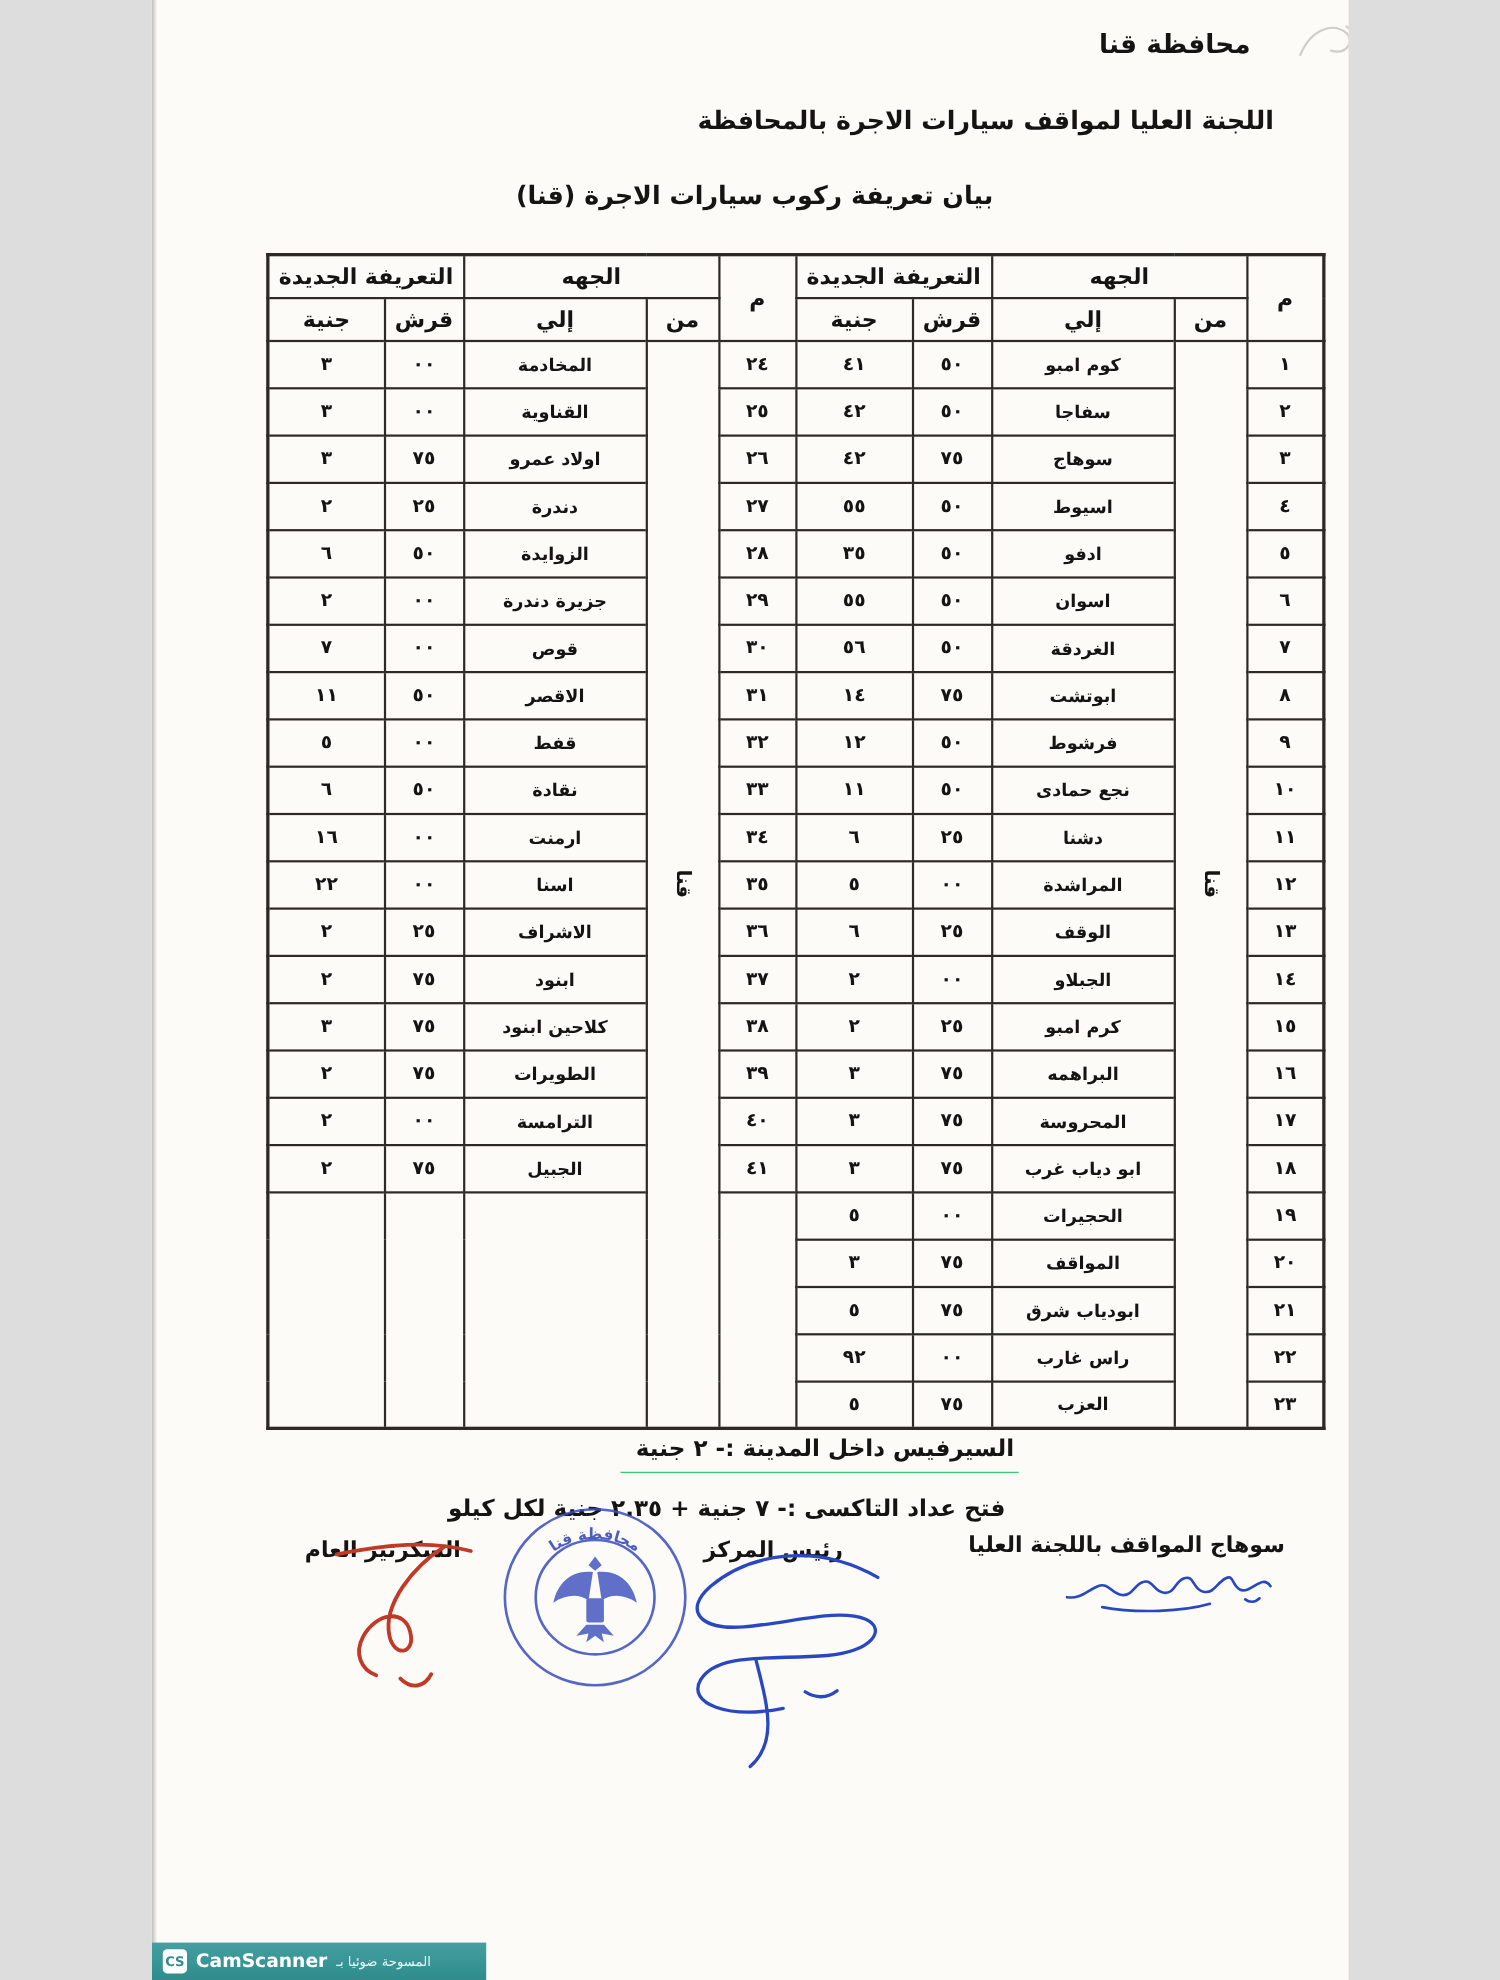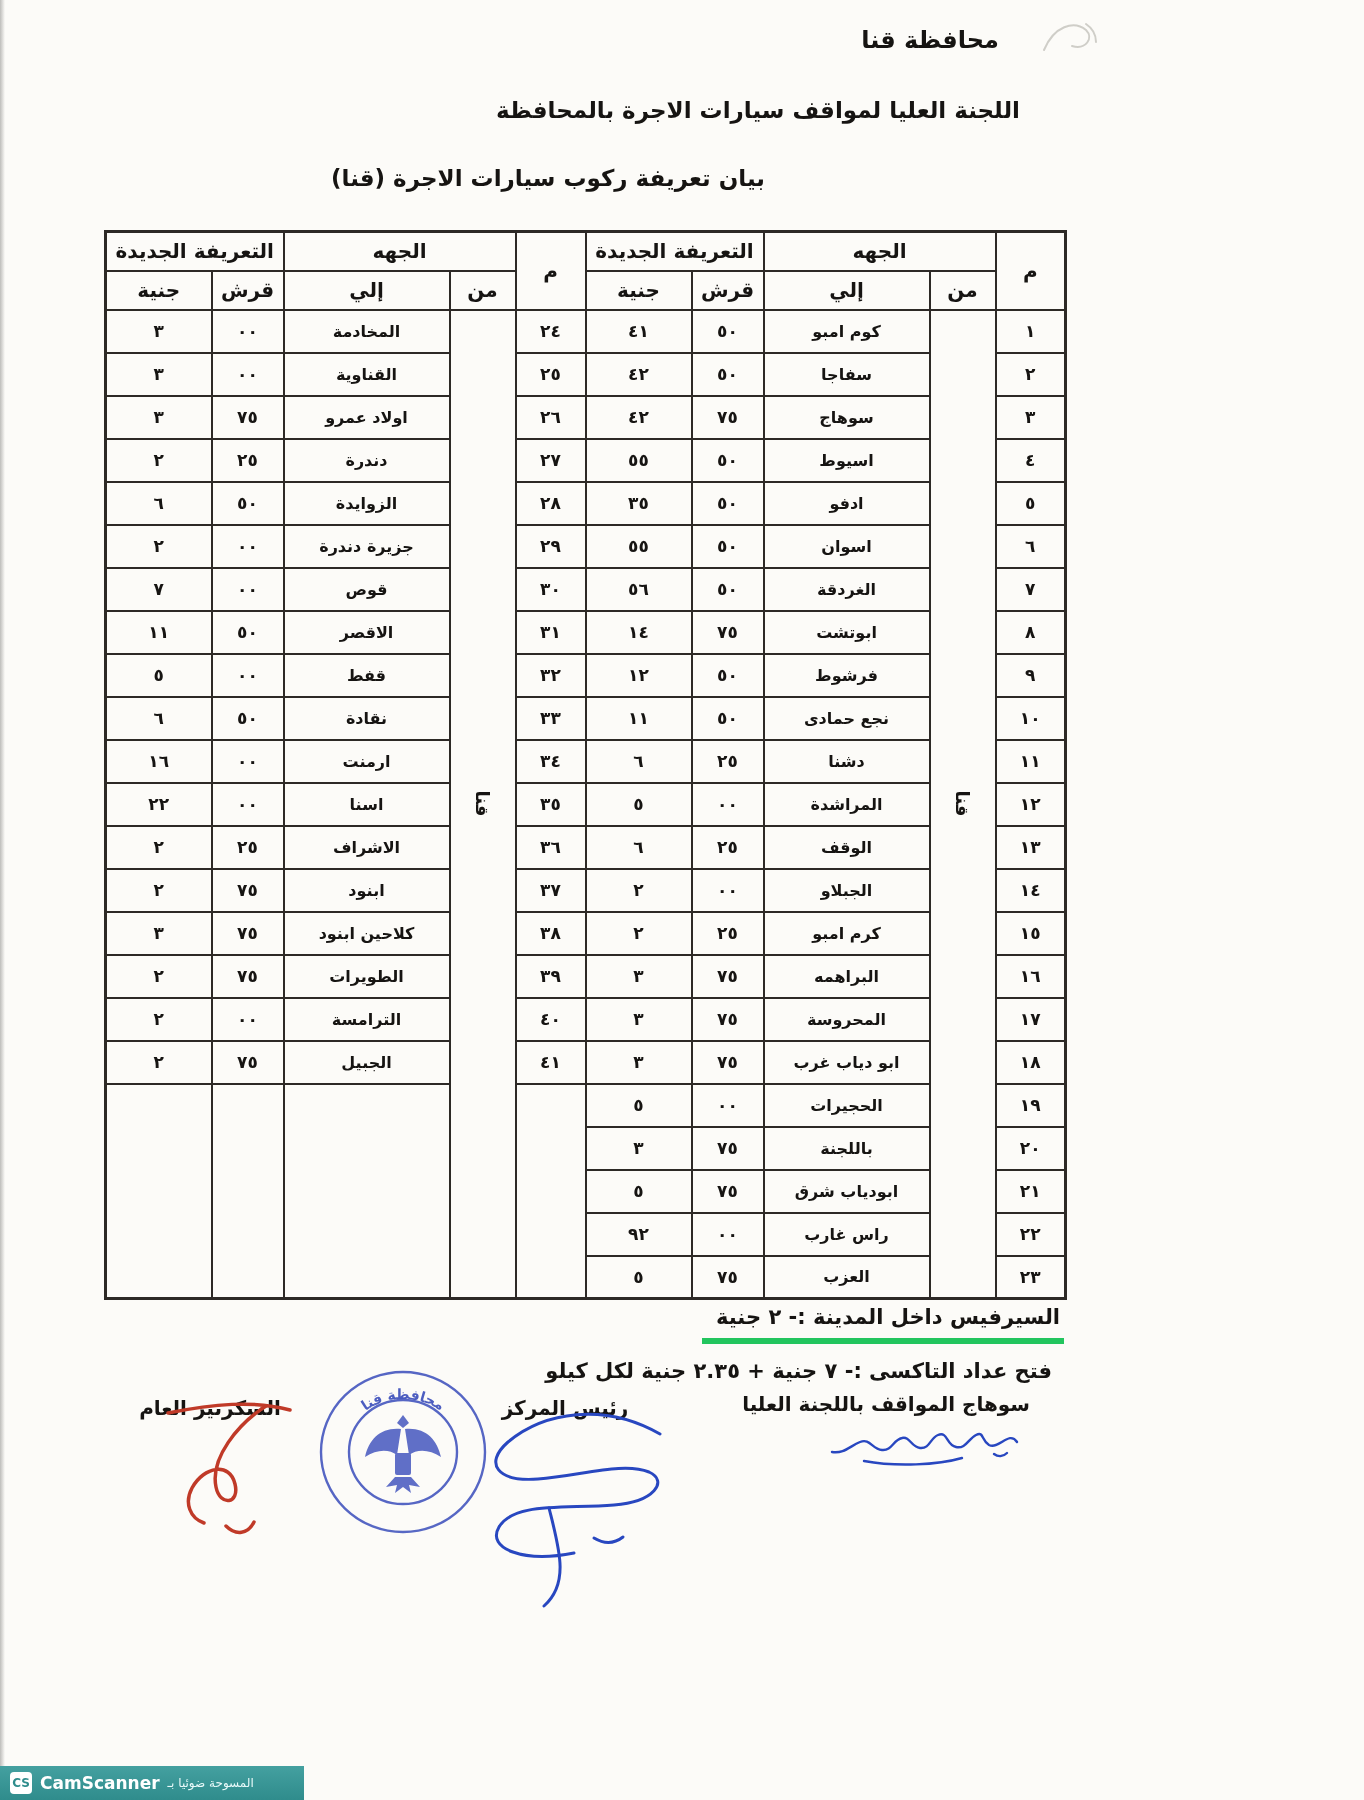--- a/index.html
+++ b/index.html
@@ -1,19 +1,19 @@
 <!DOCTYPE html>
 <html dir="rtl" lang="ar" style="--paper: #fcfbf8; --text: #161412; --table-border: #2d2926; --ink-blue: #2847c0; --stamp-blue: #3a4dbb; --signature-red: #c03a28; --watermark-teal: #2f8c8c;"><head>
 <meta charset="utf-8">
 <style>
   * { box-sizing: border-box; margin: 0; padding: 0; }
   html, body { background: #ddd; }
   .page {
     position: relative;
-    width: 1364px; height: 1800px;
+    width: 1088px; height: 1800px;
     background: var(--paper, #fcfbf8);
     font-family: "DejaVu Sans", sans-serif;
     color: var(--text, #161412);
     overflow: hidden;
     margin: 0 auto;
   }
   .edge-shadow {
     position: absolute; left: 0; top: 0; width: 5px; height: 100%;
     background: linear-gradient(90deg, rgba(45,45,45,.30), rgba(45,45,45,0));
   }
@@ -33,21 +33,21 @@
     padding: 0 2px; overflow: hidden;
   }
   .fare-table th { font-size: 20px; height: 39px; }
   .fare-table tbody td { height: 43px; }
   .fare-table td.num  { font-size: 17px; letter-spacing: 1px; }
   .fare-table td.name { font-size: 16px; border-radius: 15px; }
   .fare-table td.from-cell { font-size: 18px; }
   .rotated { display: inline-block; transform: rotate(90deg); font-size: 18px; font-weight: bold; }
 
   .note { position: absolute; font-weight: bold; font-size: 21px; direction: rtl; white-space: nowrap; }
-  #service-note { top: 1305px; right: 300px; border-bottom: 6px solid #22c55e; padding: 0 4px 9px 14px; }
+  #service-note { top: 1305px; right: 300px; border-bottom: 1px solid #22c55e; padding: 0 4px 9px 14px; }
   #meter-note   { top: 1359px; right: 312px; }
 
   .sig-label { position: absolute; font-weight: bold; font-size: 20px; text-align: center; white-space: nowrap; }
   #sig-label-right  { top: 1392px; left: 800px; width: 230px; }
   #sig-label-center { top: 1396px; left: 495px; width: 140px; }
   #sig-label-left   { top: 1396px; left: 135px; width: 150px; }
 
   svg.overlay { position: absolute; }
   .ink-blue { color: var(--ink-blue, #2847c0); }
   .ink-red  { color: var(--signature-red, #c03a28); }
@@ -303,21 +303,21 @@
           <td class="name">الحجيرات</td>
           <td class="num">٠٠</td>
           <td class="num">٥</td>
           <td class="num" rowspan="5"></td>
           <td class="name" rowspan="5"></td>
           <td class="num" rowspan="5"></td>
           <td class="num" rowspan="5"></td>
         </tr>
         <tr>
           <td class="num">٢٠</td>
-          <td class="name">باللجنة</td>
+          <td class="name">المواقف</td>
           <td class="num">٧٥</td>
           <td class="num">٣</td>
         </tr>
         <tr>
           <td class="num">٢١</td>
           <td class="name">ابودياب شرق</td>
           <td class="num">٧٥</td>
           <td class="num">٥</td>
         </tr>
         <tr>

